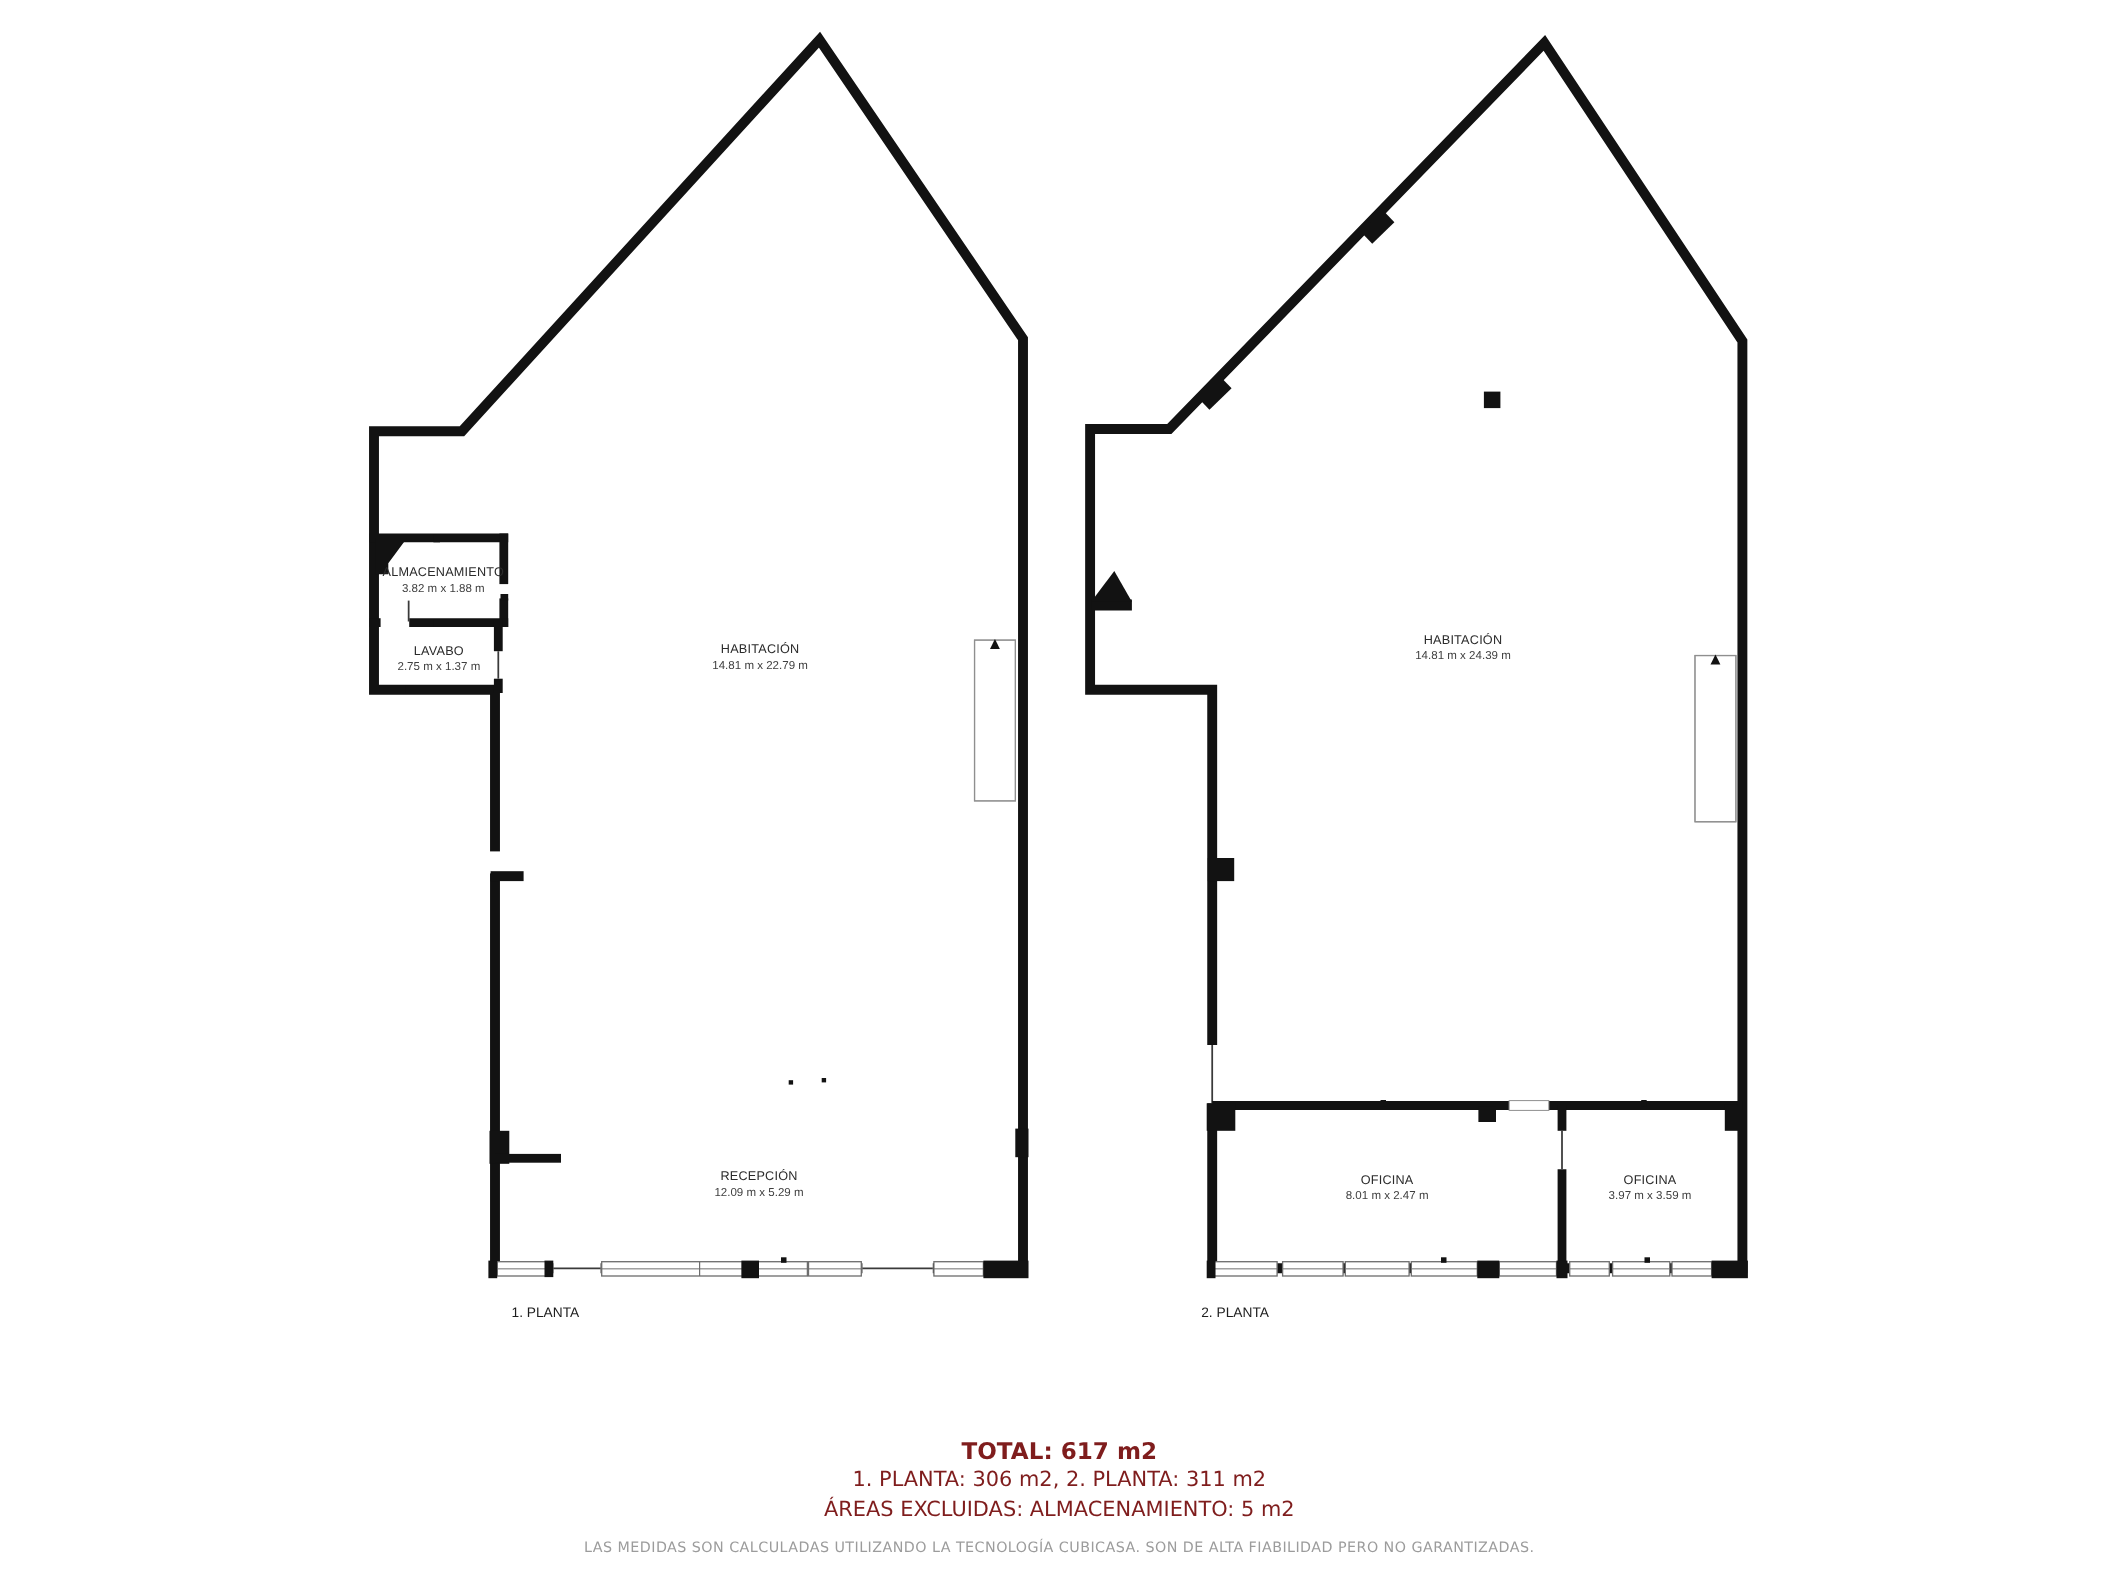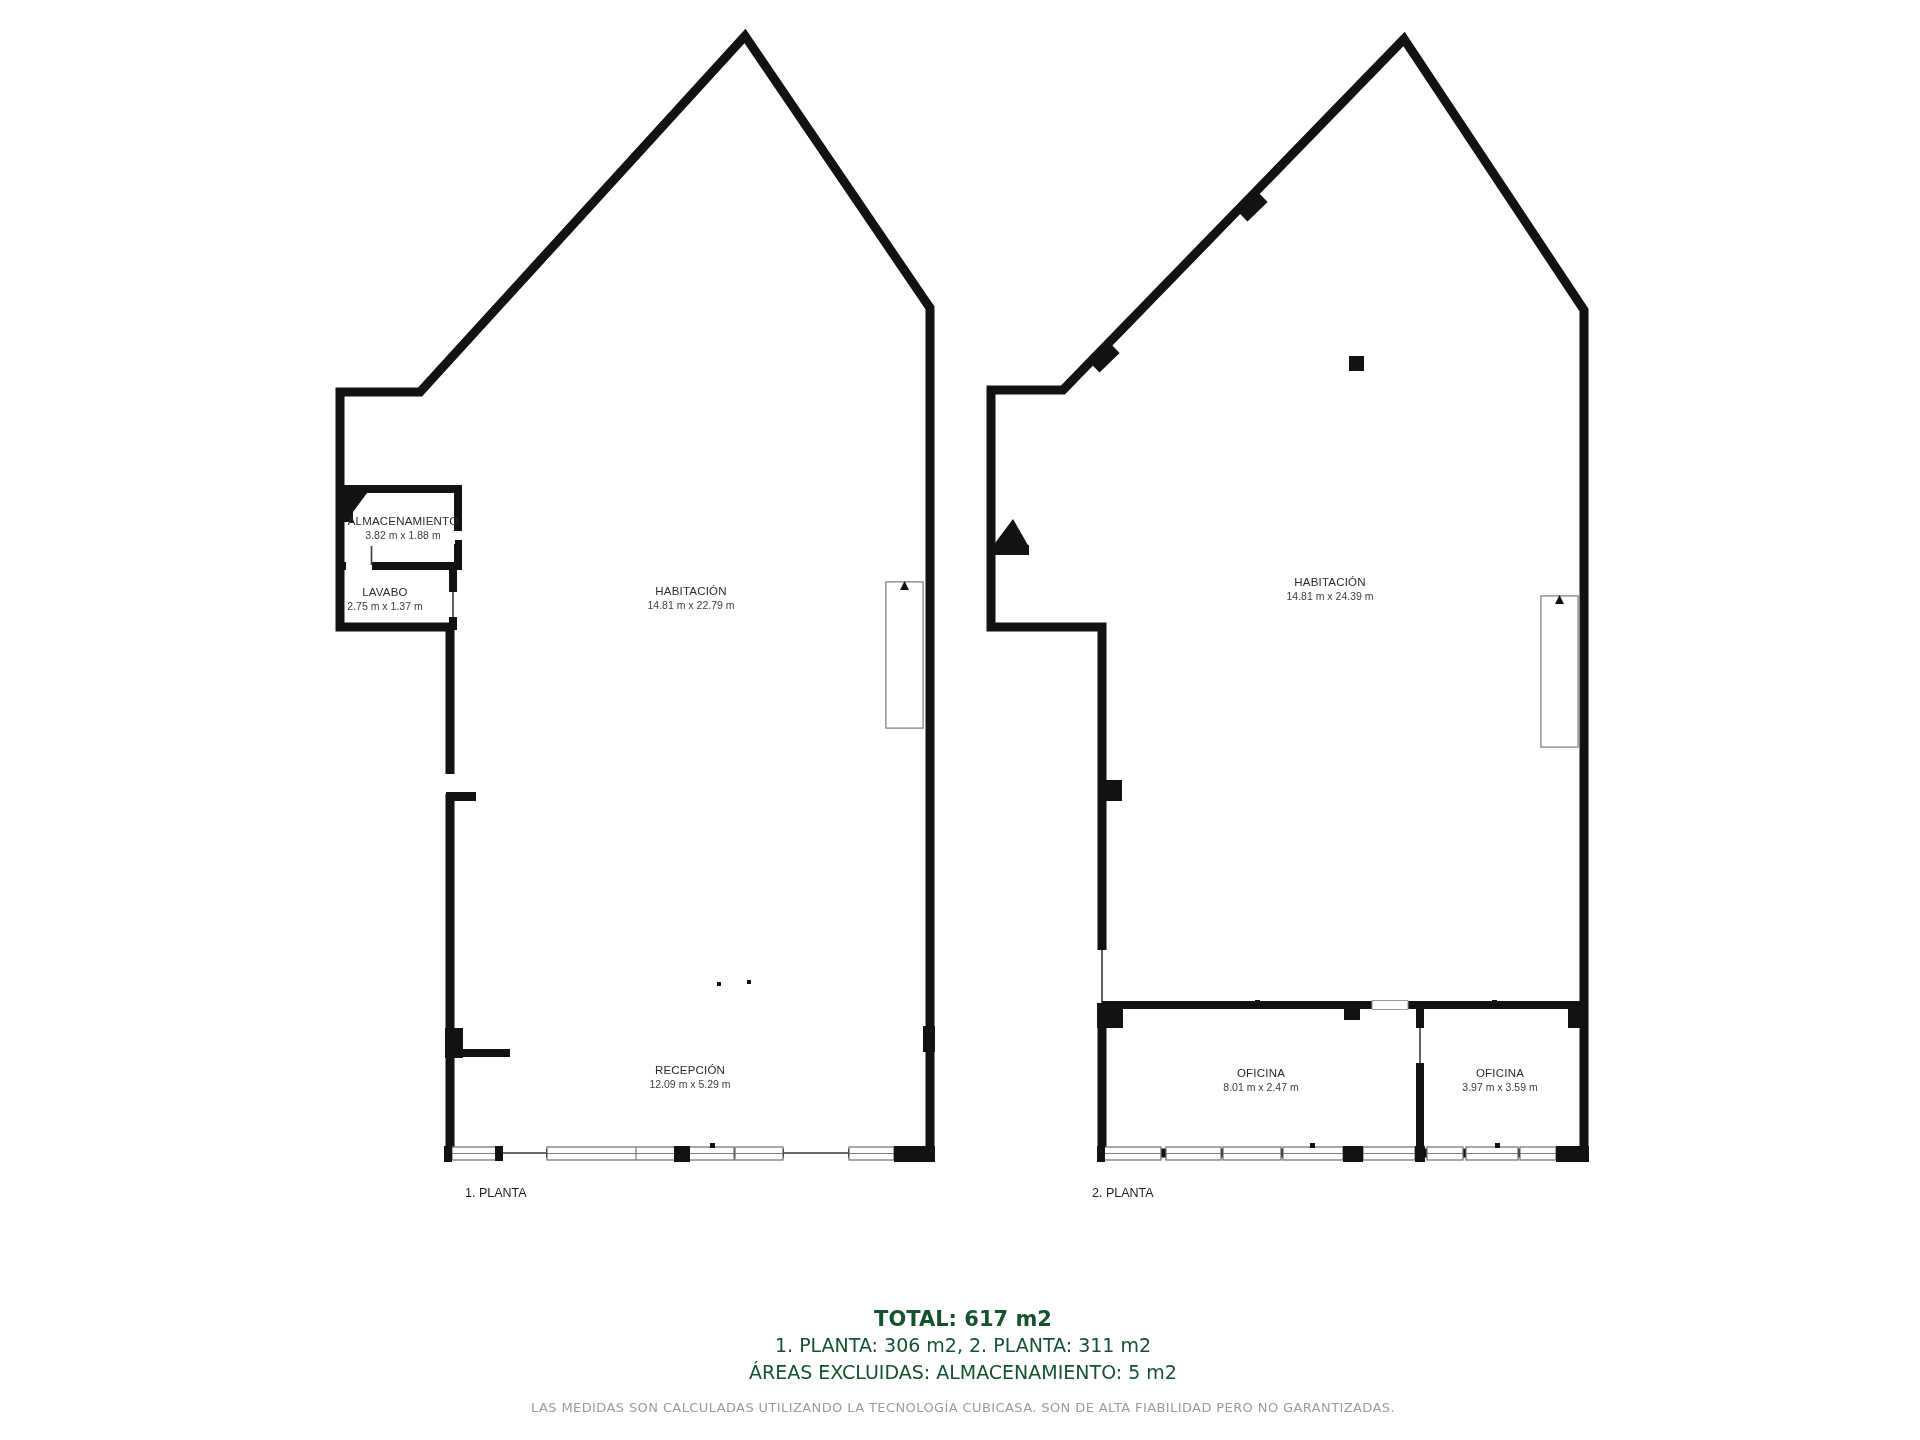--- a/index.html
+++ b/index.html
@@ -14,21 +14,21 @@
   .windiv{stroke:#6e6e6e;stroke-width:1.1;}
   .blk{fill:#121212;}
   .stairbox{fill:#ffffff;stroke:#8f8f8f;stroke-width:1.2;}
   .stairline{stroke:#8f8f8f;stroke-width:1;}
   .room-label{position:absolute;transform:translateX(-50%);text-align:center;white-space:nowrap;
               color:#2b2b2b;line-height:1.3;}
   .room-name{font-size:11.5px;letter-spacing:.2px;}
   .room-dims{font-size:10.5px;color:#3e3e3e;}
   .floor-label{position:absolute;font-size:12.5px;color:#1e1e1e;white-space:nowrap;}
   .summary{position:absolute;left:963px;transform:translateX(-50%);text-align:center;
-           font-family:"DejaVu Sans",sans-serif;color:#14532d;white-space:nowrap;}
+           font-family:"DejaVu Sans",sans-serif;color:#7f1d1d;white-space:nowrap;}
   .summary-total{font-size:21px;font-weight:bold;line-height:26px;}
   .summary-line{font-size:19px;line-height:27px;}
   .disclaimer{position:absolute;left:963px;transform:translateX(-50%);text-align:center;
               font-family:"DejaVu Sans",sans-serif;font-size:13px;letter-spacing:.4px;
               color:#9c9c9c;white-space:nowrap;}
 </style>
 </head>
 <body>
 
 <div id="stage">
@@ -167,21 +167,21 @@
         <rect class="stairbox" x="1541" y="596" width="37" height="151" fill="none"></rect>
         <polygon class="blk" points="1559.5,595 1555,604 1564,604"></polygon>
       </g>
     </g>
   </svg>
 
   <div class="room-label" style="left:403px;top:514px;">
     <div class="room-name">ALMACENAMIENTO</div>
     <div class="room-dims">3.82 m x 1.88 m</div>
   </div>
-  <div class="room-label" style="left:385px;top:585px;">
+  <div class="room-label" style="left:399px;top:585px;">
     <div class="room-name">LAVABO</div>
     <div class="room-dims">2.75 m x 1.37 m</div>
   </div>
   <div class="room-label" style="left:691px;top:584px;">
     <div class="room-name">HABITACIÓN</div>
     <div class="room-dims">14.81 m x 22.79 m</div>
   </div>
   <div class="room-label" style="left:690px;top:1035px;margin-top:28px;">
     <div class="room-name">RECEPCIÓN</div>
     <div class="room-dims">12.09 m x 5.29 m</div>

